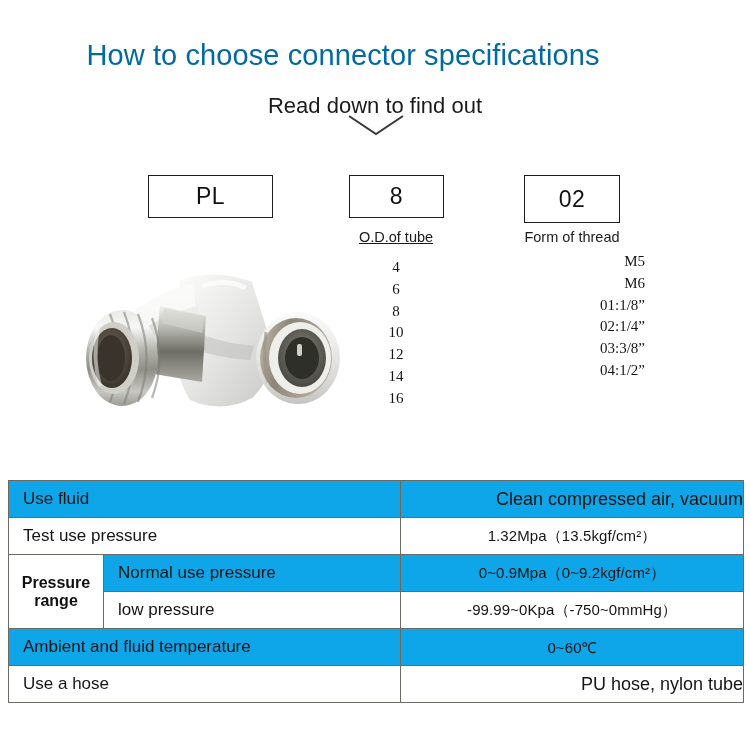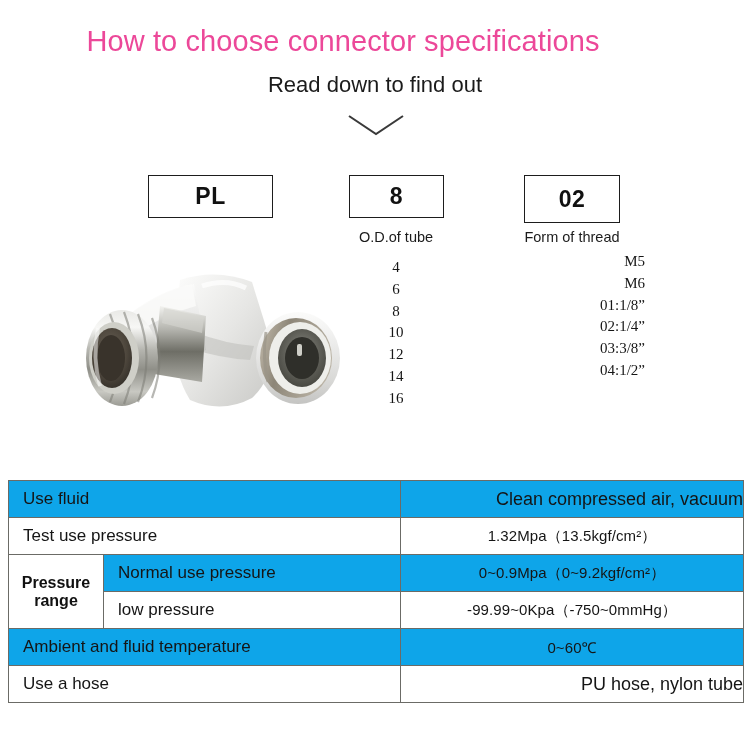--- a/index.html
+++ b/index.html
@@ -8,63 +8,63 @@
     background:#ffffff;
     font-family:"Liberation Sans",sans-serif;
     color:#1a1a1a;
     overflow:hidden;
     position:relative;
   }
   .page{position:relative;width:750px;height:750px;}
 
   
   .title{
-    position:absolute;left:0;top:24px;width:686px;
+    position:absolute;left:0;top:38px;width:686px;
     text-align:center;
     font-size:29px;line-height:34px;
-    color:#ec4899;
+    color:#0369a1;
     letter-spacing:.1px;
     white-space:nowrap;
   }
   .subtitle{
-    position:absolute;left:0;top:71px;width:750px;
+    position:absolute;left:0;top:92px;width:750px;
     text-align:center;
     font-size:22px;line-height:28px;
     color:#1b1b1b;
     white-space:nowrap;
   }
 
   
   .chevron{position:absolute;left:345px;top:112px;width:62px;height:28px;}
 
   
   .codebox{
     position:absolute;
     border:1.6px solid #1d1d1d;
     background:#fff;
     display:flex;align-items:center;justify-content:center;
-    font-weight:bold;
+    font-weight:normal;
     font-size:23px;
     color:#111;
     letter-spacing:.5px;
     box-sizing:border-box;
   }
   .box1{left:148px;top:175px;width:125px;height:43px;}
   .box2{left:349px;top:175px;width:95px;height:43px;}
   .box3{left:524px;top:175px;width:96px;height:48px;}
 
   .caption{
     position:absolute;
     font-size:14.5px;
     color:#1b1b1b;
     text-align:center;
     white-space:nowrap;
   }
   .cap1{left:60px;top:229px;width:300px;}
-  .cap2{left:316px;top:229px;width:160px;}
+  .cap2{left:316px;top:229px;width:160px;text-decoration:underline;}
   .cap3{left:492px;top:229px;width:160px;}
 
   
   .optlist{
     position:absolute;
     font-size:15px;
     line-height:21.8px;
     color:#161616;
     font-family:"Liberation Serif",serif;
   }

